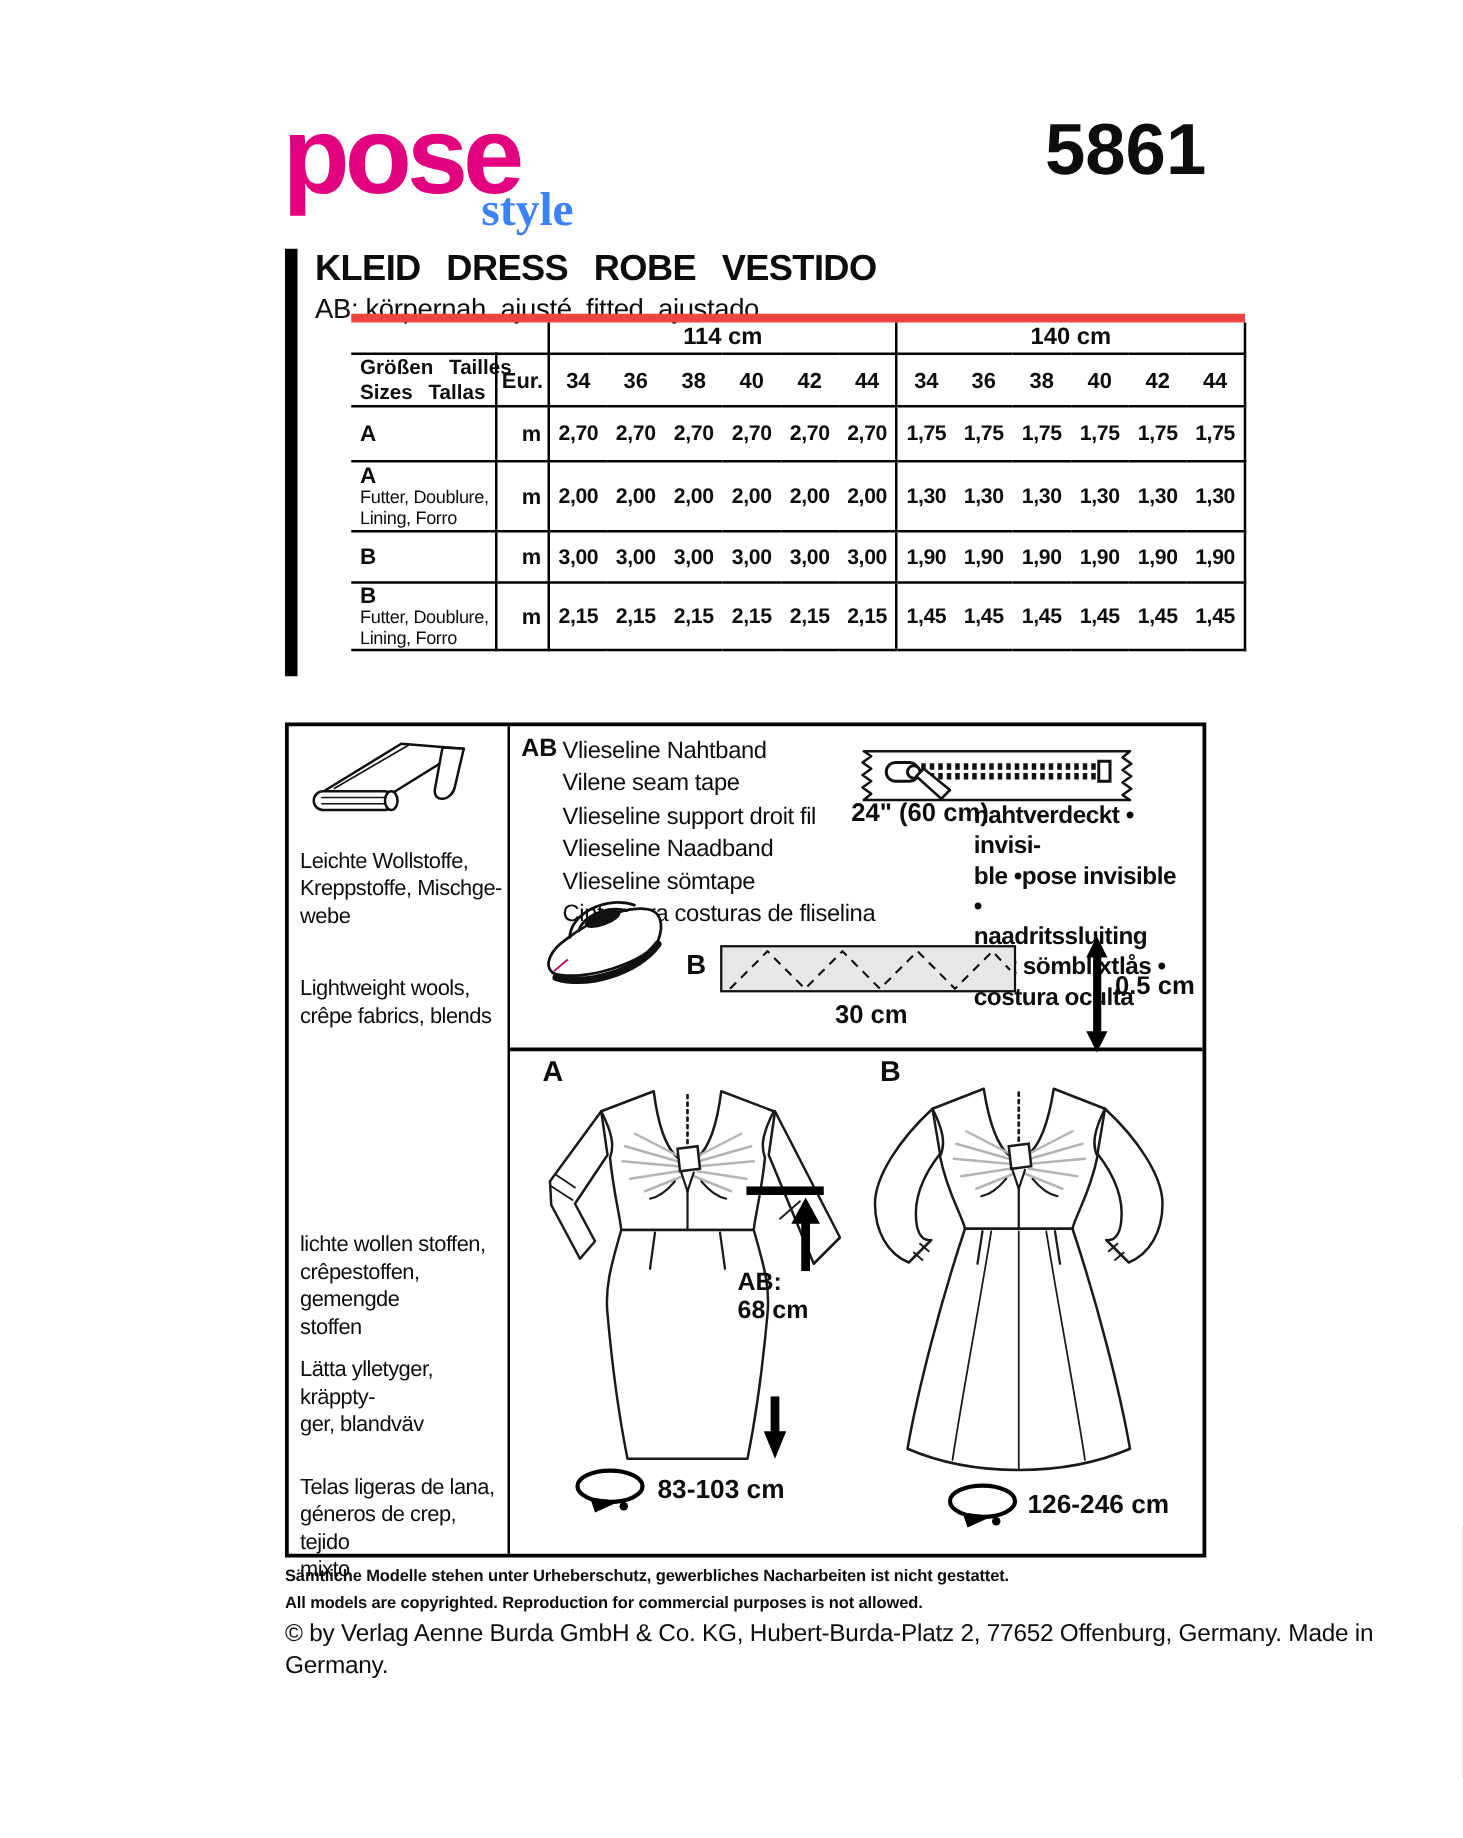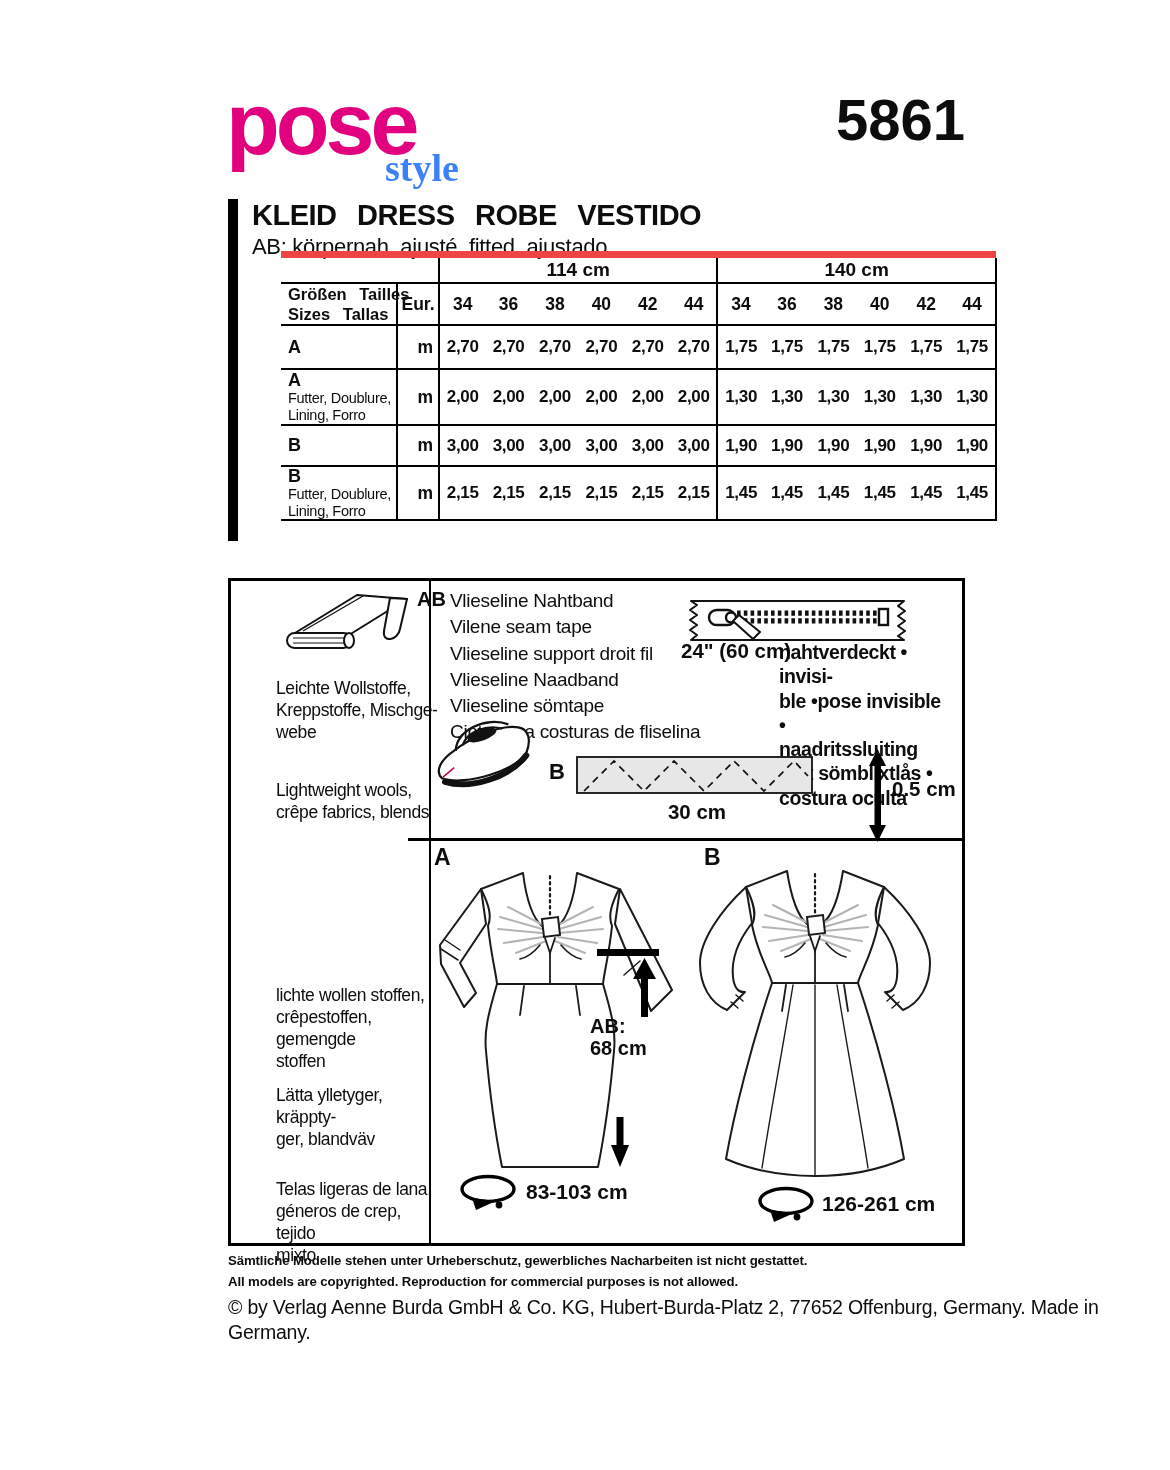--- a/index.html
+++ b/index.html
@@ -41,22 +41,22 @@
   .label-cell { padding-left:7px; border-right:2px solid #000; }
   .view-letter { font-weight:700; font-size:18px; line-height:19px; }
   .view-sub { font-size:14.5px; line-height:16.5px; white-space:pre-line; letter-spacing:-0.3px; }
   .unit-cell { font-weight:700; font-size:17.5px; text-align:right; padding-right:5px;
                border-right:2px solid #000; }
   .val-cell { font-weight:700; font-size:17px; text-align:center; letter-spacing:-0.3px; }
 
   
   .main-box { position:absolute; left:228px; top:578px; width:737px; height:668px;
               border:3px solid #000; }
-  .fabrics-col { position:absolute; left:0; top:0; bottom:0; width:164px;
-                 border-right:2.5px solid #000;margin-left:36px; }
+  .fabrics-col { position:absolute; left:0; top:0; bottom:0; width:177px;
+                 border-right:2.5px solid #000; }
   .bolt-svg { position:absolute; left:12px; top:8px; }
   .fabric-item { position:absolute; left:9px; width:168px; font-size:17.5px; line-height:22px;
                  letter-spacing:-0.4px; white-space:pre-line; }
   .fi0{top:96px;} .fi1{top:198px;} .fi2{top:301px;} .fi3{top:403px;} .fi4{top:503px;} .fi5{top:597px;}
 
   .notions-divider { position:absolute; left:177px; right:0; top:257px; height:3px; background:#000; }
 
   .ab-label { position:absolute; left:186px; top:7px; font-size:20px; font-weight:700; }
   .notions-lines { position:absolute; left:219px; top:7px; }
   .notion-line { font-size:19px; line-height:26.3px; letter-spacing:-0.3px; }
@@ -374,21 +374,21 @@
       <ellipse cx="30" cy="15" rx="26" ry="12.5" fill="none" stroke="#000" stroke-width="3.4"></ellipse>
       <polygon points="14,24 38,27 18,36" fill="#000"></polygon>
       <circle cx="41" cy="31" r="3.4" fill="#000"></circle>
     </svg>
     <div class="hipA-label">83-103 cm</div>
     <svg class="loopB-svg" width="60" height="38" viewBox="0 0 60 38">
       <ellipse cx="30" cy="15" rx="26" ry="12.5" fill="none" stroke="#000" stroke-width="3.4"></ellipse>
       <polygon points="14,24 38,27 18,36" fill="#000"></polygon>
       <circle cx="41" cy="31" r="3.4" fill="#000"></circle>
     </svg>
-    <div class="hipB-label">126-261 cm</div>
+    <div class="hipB-label">126-246 cm</div>
   </div>
 
   <div class="footer" id="footer-lines">
       <div class="footer-line">Sämtliche Modelle stehen unter Urheberschutz, gewerbliches Nacharbeiten ist nicht gestattet.</div>
       <div class="footer-line">All models are copyrighted. Reproduction for commercial purposes is not allowed.</div>
       <div class="footer-line big">© by Verlag Aenne Burda GmbH &amp; Co. KG, Hubert-Burda-Platz 2, 77652 Offenburg, Germany. Made in Germany.</div>
     </div>
 
 </div>
 

